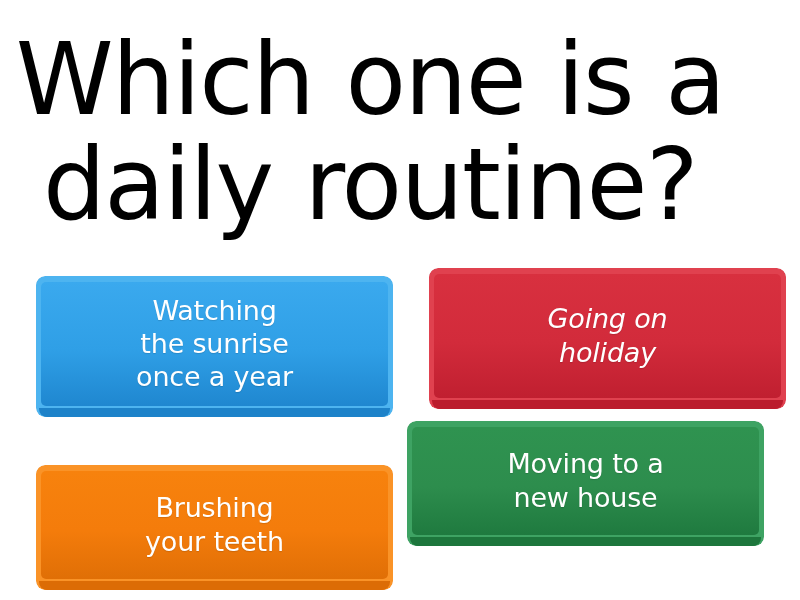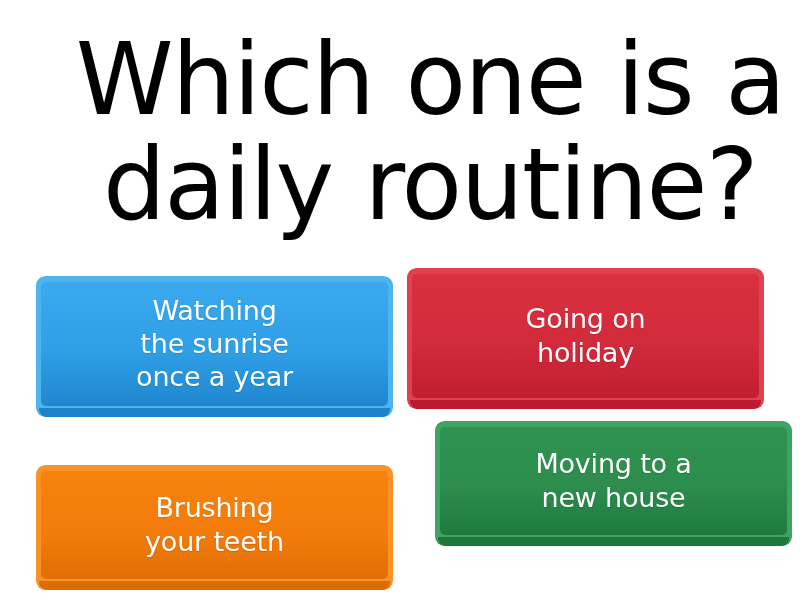--- a/index.html
+++ b/index.html
@@ -24,21 +24,21 @@
 
   
   .question-area {
     position: absolute;
     left: 0;
     top: 14px;
     width: 800px;
     height: 238px;
     display: flex;
     align-items: center;
-    justify-content: flex-end;
+    justify-content: flex-start;
   }
   .question-text {
     width: 740px;
     text-align: center;
     color: #000000;
     font-family: "DejaVu Sans", "Liberation Sans", sans-serif;
     font-size: 99px;
     line-height: 1.06;
     font-weight: 400;
     letter-spacing: -1.5px;
@@ -63,23 +63,23 @@
     padding: 0;
     margin: 0;
     border-radius: 9px;
     cursor: pointer;
     overflow: hidden;
     box-sizing: border-box;
     display: block;
     font-family: inherit;
   }
   .answer-button.pos-0 { left: 0px;   top: 8px;   }
-  .answer-button.pos-1 { left: 371px; top: 0px;   }
+  .answer-button.pos-1 { left: 393px; top: 0px; font-style: italic;   }
   .answer-button.pos-2 { left: 0px;   top: 153px; height: 125px; margin-top: 44px; }
-  .answer-button.pos-3 { left: 371px; top: 153px; height: 125px; margin-left: 28px; }
+  .answer-button.pos-3 { left: 371px; top: 153px; height: 125px; }
 
   
   .btn-rim {
     position: absolute;
     inset: 0;
     border-radius: 9px;
   }
   .btn-face {
     position: absolute;
     left: 5px;

